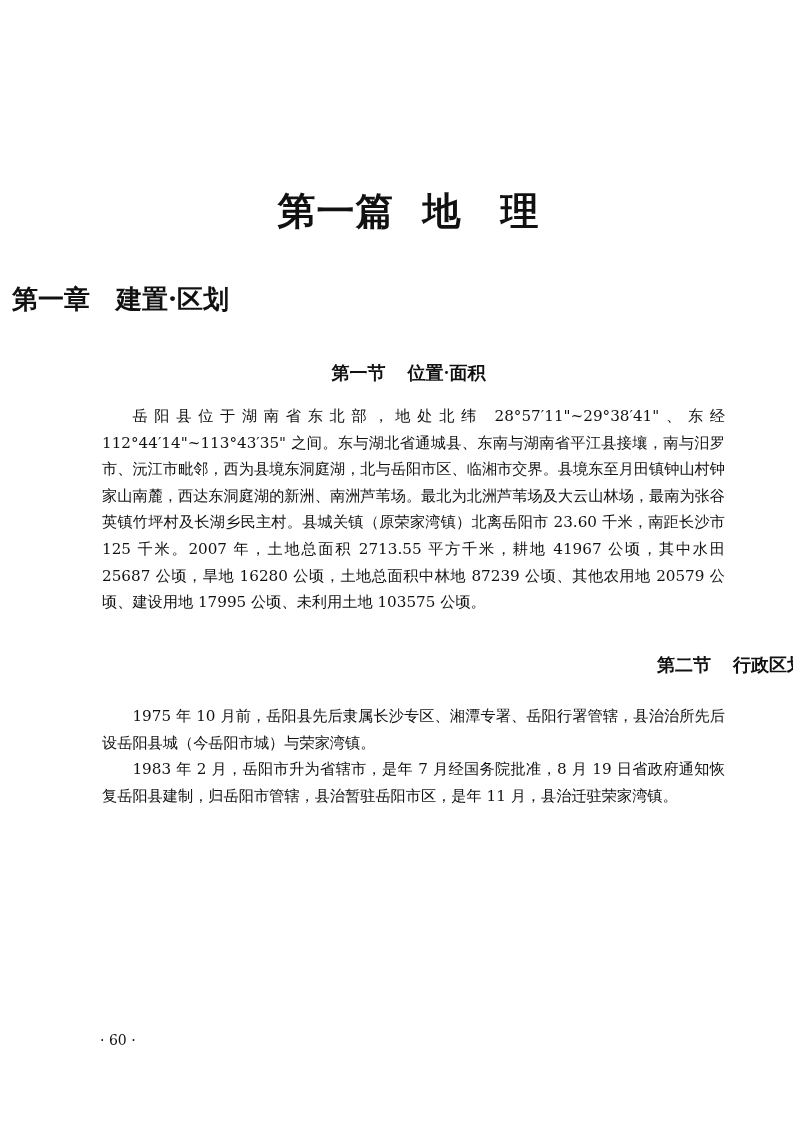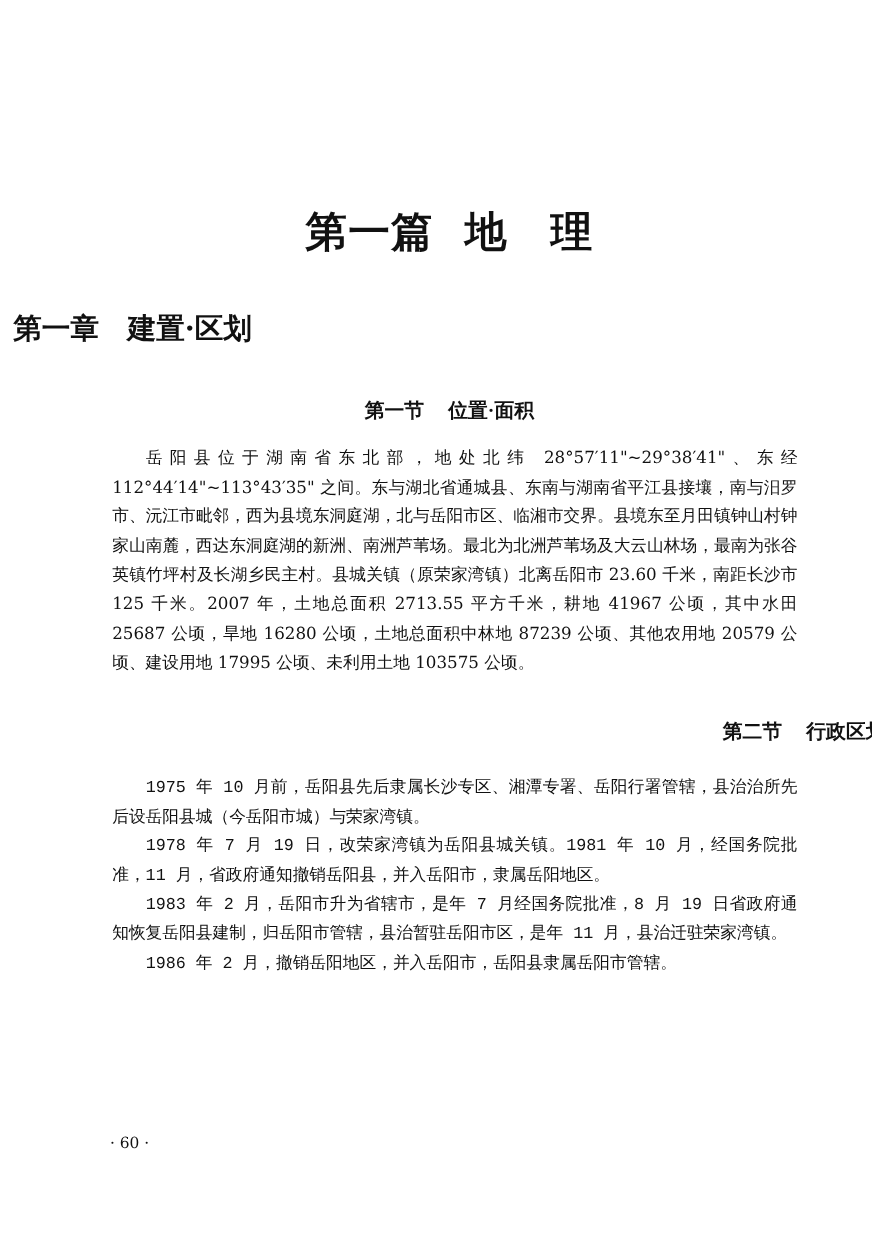--- a/index.html
+++ b/index.html
@@ -63,21 +63,21 @@
       font-size: 15.2px;
       line-height: 26.6px;
       text-align: justify;
     }
     .text-block p {
       margin: 0;
       text-indent: 2em;
       text-align: justify;
     }
     #sec1-body { top: 403px; }
-    #sec2-body { top: 703px; font-family: Liberation Mono, monospace; }
+    #sec2-body { top: 703px; }
     .page-number {
       position: absolute;
       left: 88px;
       top: 1030px;
       font-size: 14px;
       line-height: 20px;
     }
   </style>
 </head>
 <body>
@@ -99,20 +99,18 @@
   <div class="text-block" id="sec1-body">
     <p>岳阳县位于湖南省东北部，地处北纬 28°57′11"~29°38′41"、东经 112°44′14"~113°43′35" 之间。东与湖北省通城县、东南与湖南省平江县接壤，南与汨罗市、沅江市毗邻，西为县境东洞庭湖，北与岳阳市区、临湘市交界。县境东至月田镇钟山村钟家山南麓，西达东洞庭湖的新洲、南洲芦苇场。最北为北洲芦苇场及大云山林场，最南为张谷英镇竹坪村及长湖乡民主村。县城关镇（原荣家湾镇）北离岳阳市 23.60 千米，南距长沙市 125 千米。2007 年，土地总面积 2713.55 平方千米，耕地 41967 公顷，其中水田 25687 公顷，旱地 16280 公顷，土地总面积中林地 87239 公顷、其他农用地 20579 公顷、建设用地 17995 公顷、未利用土地 103575 公顷。</p>
   </div>
 
   <div class="section-title" id="sec2-title">
     <span>第二节</span><span class="gap"></span><span>行政区划</span>
   </div>
 
   <div class="text-block" id="sec2-body">
     <p>1975 年 10 月前，岳阳县先后隶属长沙专区、湘潭专署、岳阳行署管辖，县治治所先后设岳阳县城（今岳阳市城）与荣家湾镇。</p>
-    <p>1978 年 7 月 19 日，改荣家湾镇为岳阳县城关镇。1981 年 10 月，经国务院批准，11 月，省政府通知撤销岳阳县，并入岳阳市，隶属岳阳地区。</p>
     <p>1983 年 2 月，岳阳市升为省辖市，是年 7 月经国务院批准，8 月 19 日省政府通知恢复岳阳县建制，归岳阳市管辖，县治暂驻岳阳市区，是年 11 月，县治迁驻荣家湾镇。</p>
-    <p>1986 年 2 月，撤销岳阳地区，并入岳阳市，岳阳县隶属岳阳市管辖。</p>
   </div>
 
   <div class="page-number">· 60 ·</div>
 
 </div>
 
 </body></html>

